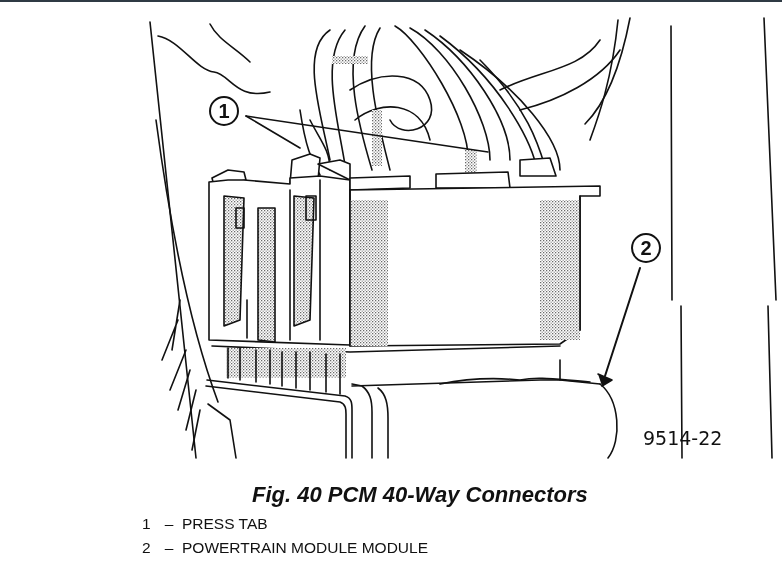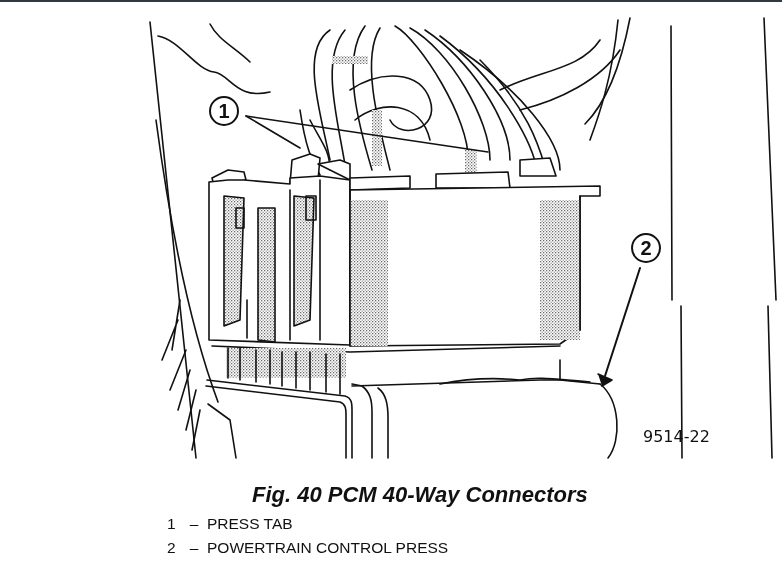--- a/index.html
+++ b/index.html
@@ -2,25 +2,25 @@
 <html><head>
   <meta charset="utf-8">
   <style>
     html, body { margin: 0; padding: 0; background: #ffffff; }
     body { width: 782px; height: 577px; position: relative; overflow: hidden; font-family: "Liberation Sans", sans-serif; }
     .top-rule { position: absolute; left: 0; top: 0; width: 782px; height: 2px; background: #2f3a44; }
     .figure { position: absolute; left: 0; top: 0; width: 782px; height: 470px; }
     .callout { position: absolute; width: 30px; height: 30px; border: 2px solid #111; border-radius: 50%;
                box-sizing: border-box; display: flex; align-items: center; justify-content: center;
                font-family: "Liberation Sans", sans-serif; font-size: 20px; font-weight: bold; color: #111; background: #fff; }
-    .fig-number { position: absolute; left: 643px; top: 427px; font-family: "DejaVu Sans", sans-serif; font-size: 16px; color: #111; letter-spacing: 0px; }
+    .fig-number { position: absolute; left: 643px; top: 427px; font-family: "DejaVu Sans", sans-serif; font-size: 19px; color: #111; letter-spacing: 0px; }
     .caption { position: absolute; left: 252px; top: 482px; font-family: "Liberation Sans", sans-serif; font-size: 22px;
                font-weight: bold; font-style: italic; color: #111; white-space: nowrap; }
     .legend { position: absolute; left: 142px; top: 512px; font-family: "Liberation Sans", sans-serif; font-size: 15.5px; color: #111; }
-    .legend-item { height: 24px; line-height: 24px; white-space: nowrap; margin-left: 25px; }
+    .legend-item { height: 24px; line-height: 24px; white-space: nowrap; }
     .legend-num { display: inline-block; width: 14px; }
     .legend-dash { display: inline-block; width: 26px; text-align: center; }
   </style>
 </head>
 <body>
 
 <div class="top-rule"></div>
 
 <svg class="figure" viewBox="0 0 782 470" xmlns="http://www.w3.org/2000/svg">
   <defs>
@@ -120,15 +120,15 @@
 
 <div class="fig-number">9514-22</div>
 
 <div class="caption">Fig. 40 PCM 40-Way Connectors</div>
 
 <div class="legend">
   <div class="legend-item">
     <span class="legend-num">1</span><span class="legend-dash">–</span><span>PRESS TAB</span>
   </div>
   <div class="legend-item">
-    <span class="legend-num">2</span><span class="legend-dash">–</span><span>POWERTRAIN CONTROL PRESS</span>
+    <span class="legend-num">2</span><span class="legend-dash">–</span><span>POWERTRAIN MODULE MODULE</span>
   </div>
 </div>
 
 </body></html>

